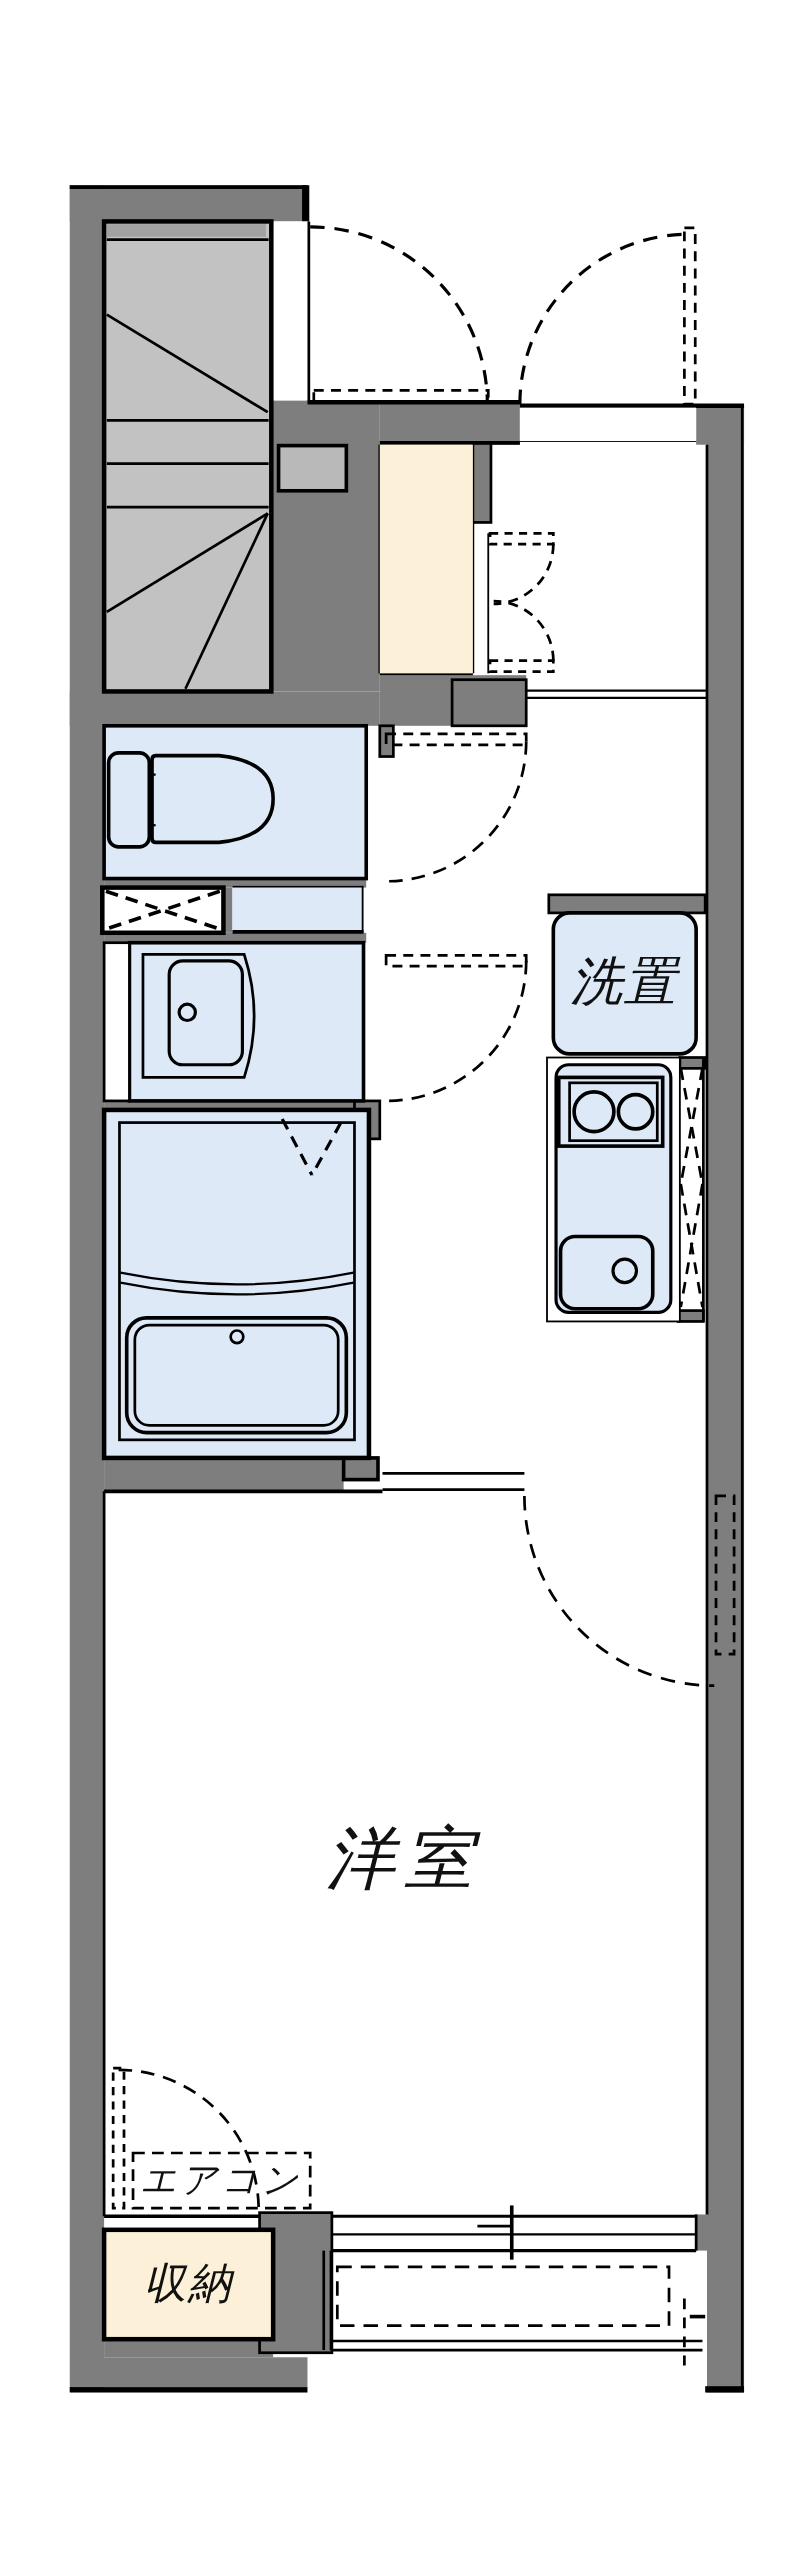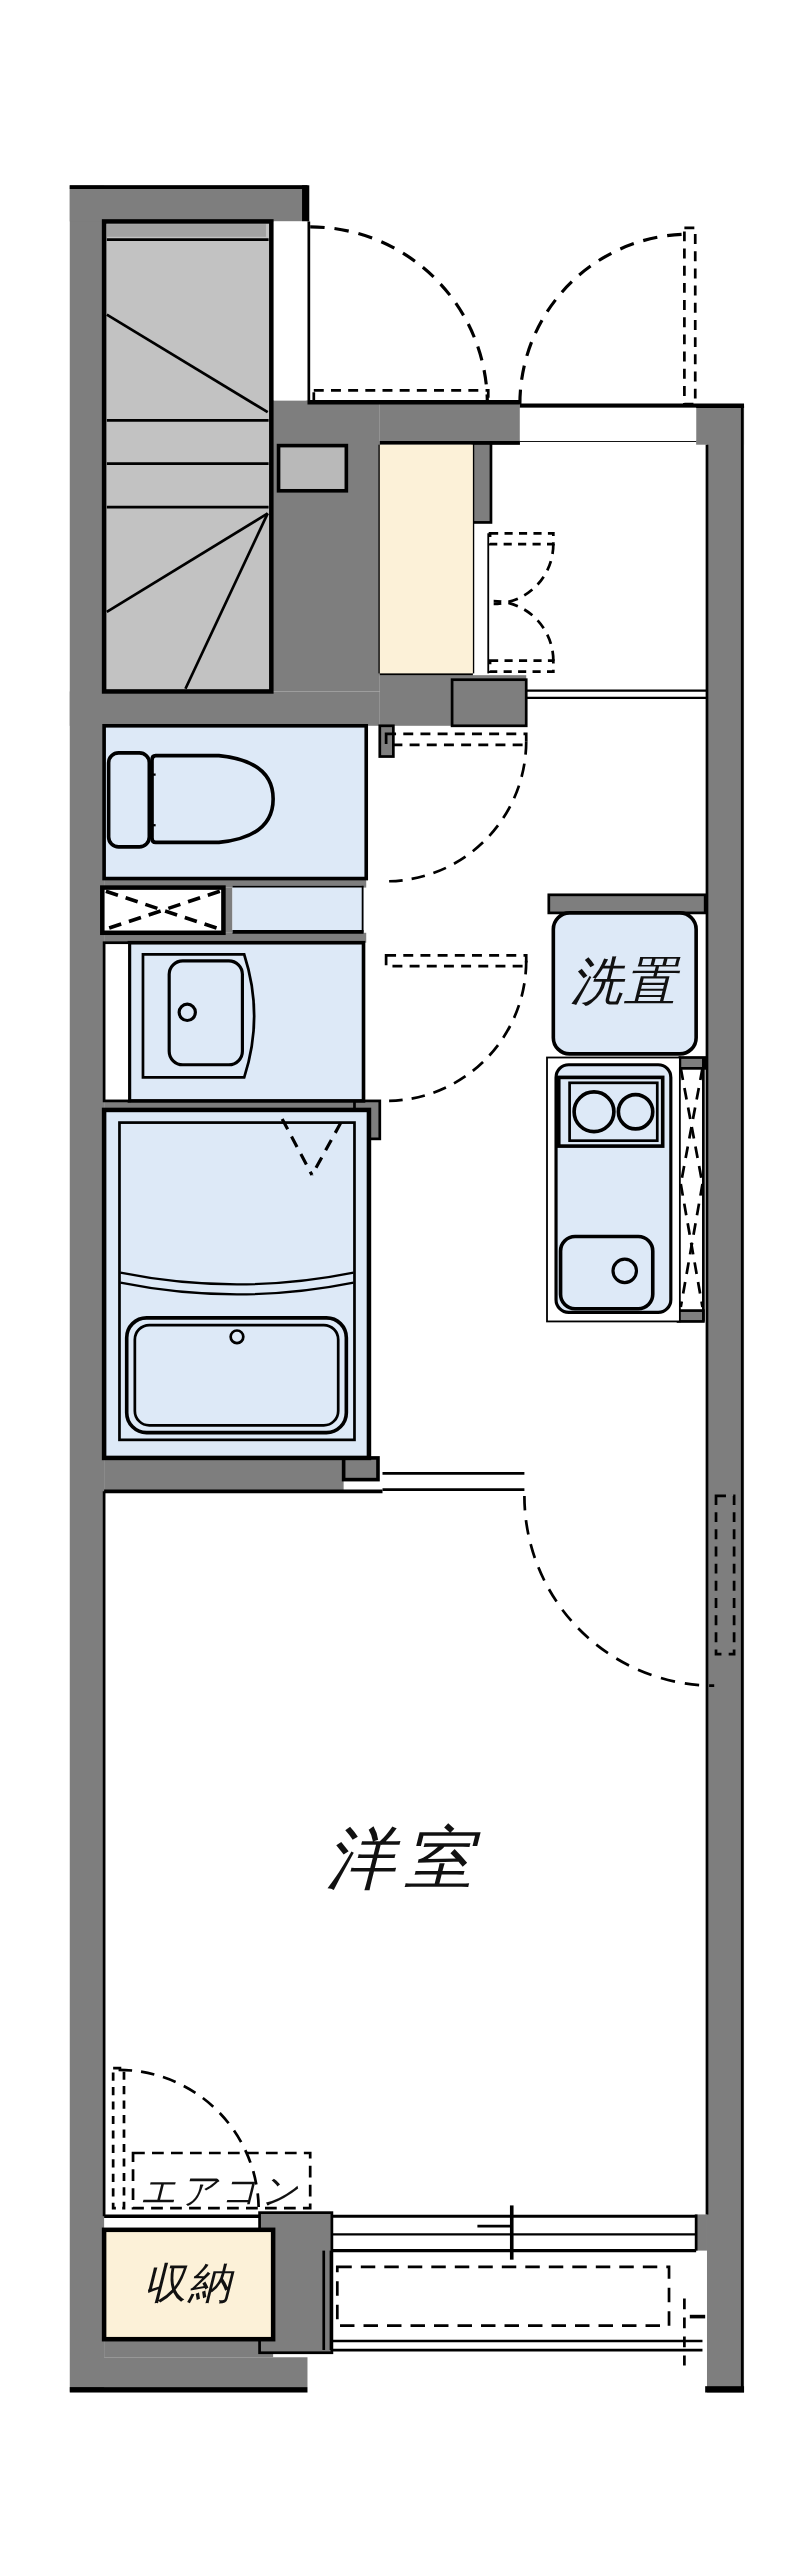--- a/index.html
+++ b/index.html
@@ -8,21 +8,21 @@
   }
   html,body{margin:0;padding:0;background:var(--bg);}
   #plan{position:relative;width:812px;height:2576px;background:var(--bg);
         font-family:"Liberation Sans","DejaVu Sans",sans-serif;overflow:hidden;}
   #plan svg{position:absolute;left:0;top:0;}
   .lbl{position:absolute;transform:translate(-50%,-50%);color:#111;white-space:nowrap;text-align:center;font-style:italic;}
   .lbl-main{font-size:69px;letter-spacing:9px;}
   .lbl-area{font-size:49px;letter-spacing:0.9px;}
   .lbl-wash{font-size:52px;letter-spacing:1.8px;}
   .lbl-storage{font-size:43px;letter-spacing:1.8px;}
-  .lbl-aircon{font-size:36px;letter-spacing:3.6px;margin-top:11px;}
+  .lbl-aircon{font-size:36px;letter-spacing:3.6px;}
 </style>
 </head>
 <body>
 
 <div id="plan">
 
 <svg width="812" height="2576" viewBox="0 0 898 2850">
 
   <g>
     <rect x="77" y="205" width="38" height="2441" fill="var(--wall)"></rect>

